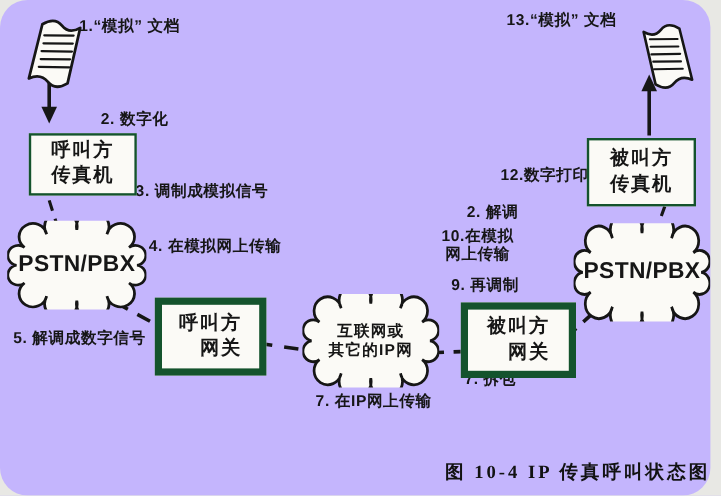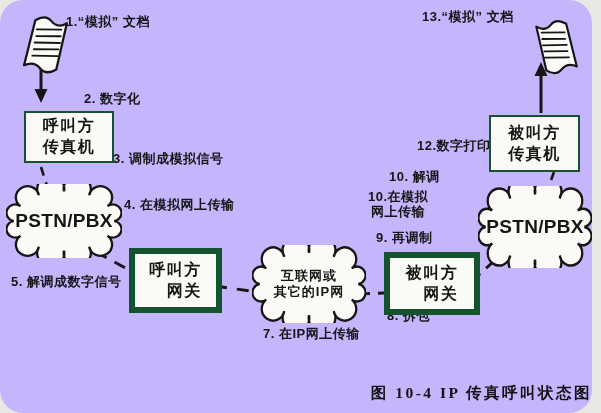--- a/index.html
+++ b/index.html
@@ -102,25 +102,25 @@
       <line class="hatch" x1="19" y1="49" x2="45" y2="43"></line>
     </g>
   </svg>
 
   <div class="lbl" style="left:66px;top:13px;">1.“模拟” 文档</div>
   <div class="lbl" style="left:84px;top:90px;">2. 数字化</div>
   <div class="lbl" style="left:113px;top:150px;">3. 调制成模拟信号</div>
   <div class="lbl" style="left:124px;top:196px;">4. 在模拟网上传输</div>
   <div class="lbl" style="left:11px;top:273px;">5. 解调成数字信号</div>
   <div class="lbl" style="left:263px;top:325px;">7. 在IP网上传输</div>
-  <div class="lbl" style="left:387px;top:307px;">8. 拆包</div>
+  <div class="lbl" style="left:387px;top:307px;">7. 拆包</div>
   <div class="lbl" style="left:376px;top:229px;">9. 再调制</div>
   <div class="lbl pre" style="left:358px;top:190px;width:80px;">10.在模拟
 网上传输</div>
-  <div class="lbl" style="left:389px;top:168px;">10. 解调</div>
+  <div class="lbl" style="left:389px;top:168px;">2. 解调</div>
   <div class="lbl" style="left:417px;top:94px;margin-top:43px;">12.数字打印</div>
   <div class="lbl" style="left:422px;top:8px;">13.“模拟” 文档</div>
 
   <div class="node thin" style="left:24px;top:111px;width:86px;height:48px;">呼叫方
 传真机</div>
   <div class="node" style="left:129px;top:248px;width:81px;height:53px;">呼叫方
 网关</div>
   <div class="node" style="left:384px;top:252px;width:84px;height:51px;">被叫方
 网关</div>
   <div class="node thin" style="left:489px;top:115px;width:87px;height:53px;">被叫方

